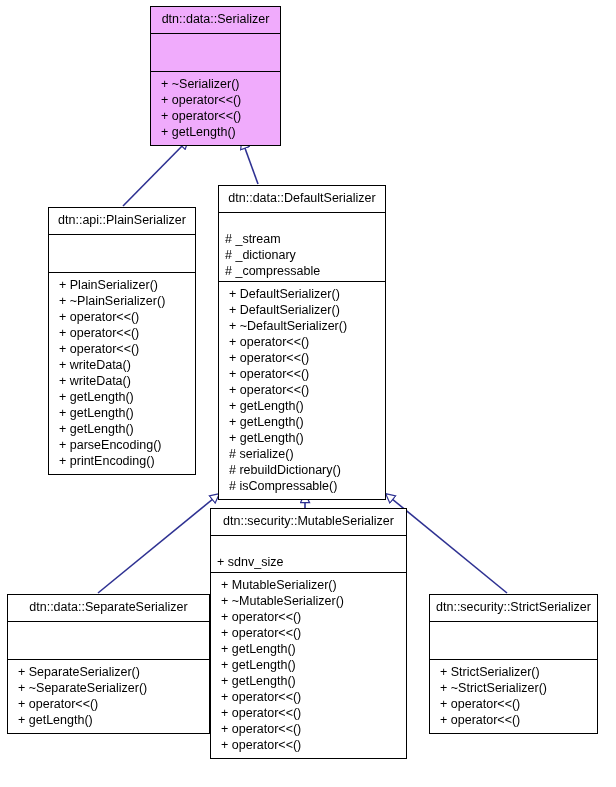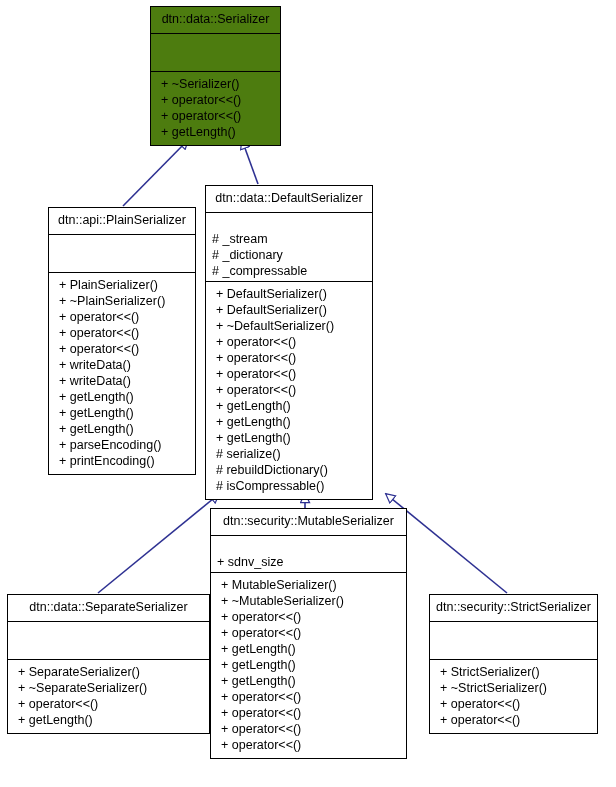--- a/index.html
+++ b/index.html
@@ -25,21 +25,21 @@
     pointer-events: none;
   }
   .uml-class {
     position: absolute;
     box-sizing: border-box;
     border: 1px solid #000000;
     background: #ffffff;
     z-index: 2;
   }
   .uml-class.root {
-    background: #4d7c0f;
+    background: #f0abfc;
     border: 1px solid #000000;
   }
   .cls-title {
     box-sizing: border-box;
     text-align: center;
     font-size: 12.5px;
     line-height: 15px;
     color: #000000;
     padding: 5px 4px 6px 4px;
     border-bottom: 1px solid #000000;
@@ -116,21 +116,21 @@
       <div class="member">+ writeData()</div>
       <div class="member">+ writeData()</div>
       <div class="member">+ getLength()</div>
       <div class="member">+ getLength()</div>
       <div class="member">+ getLength()</div>
       <div class="member">+ parseEncoding()</div>
       <div class="member">+ printEncoding()</div>
     </div>
   </div>
 
-  <div class="uml-class" style="left:205px; top:185px; width:168px;">
+  <div class="uml-class" style="left:218px; top:185px; width:168px;">
     <div class="cls-title">dtn::data::DefaultSerializer</div>
     <div class="cls-attrs">
       <div class="member"># _stream</div>
       <div class="member"># _dictionary</div>
       <div class="member"># _compressable</div>
     </div>
     <div class="cls-ops">
       <div class="member">+ DefaultSerializer()</div>
       <div class="member">+ DefaultSerializer()</div>
       <div class="member">+ ~DefaultSerializer()</div>

